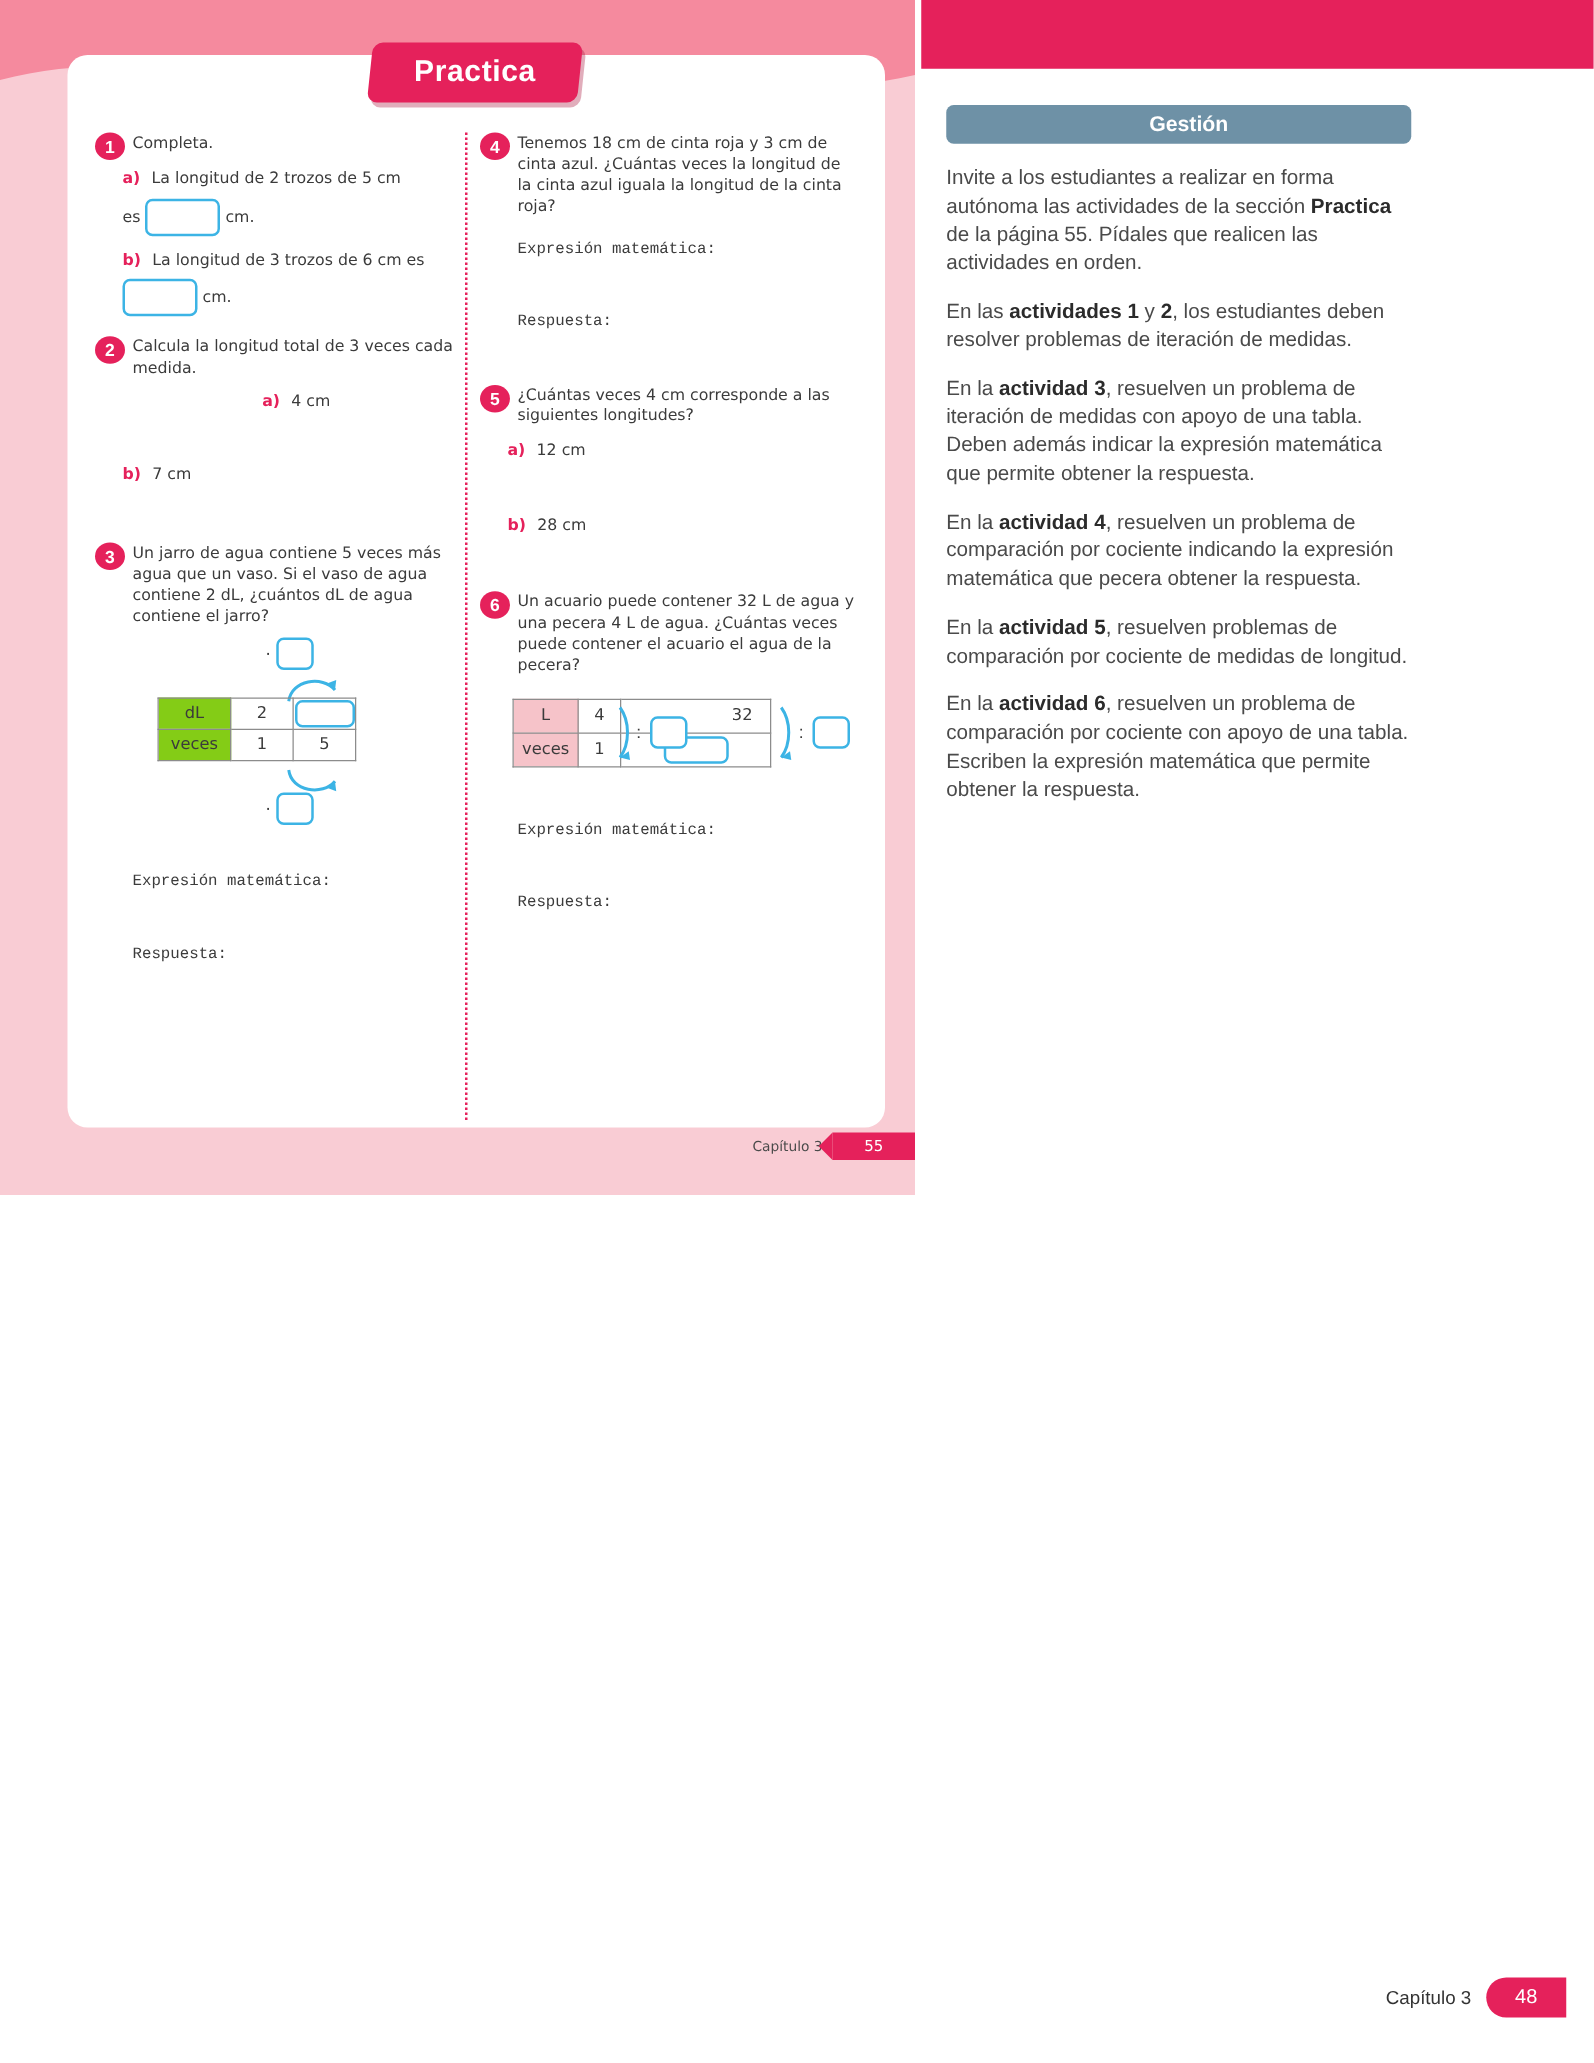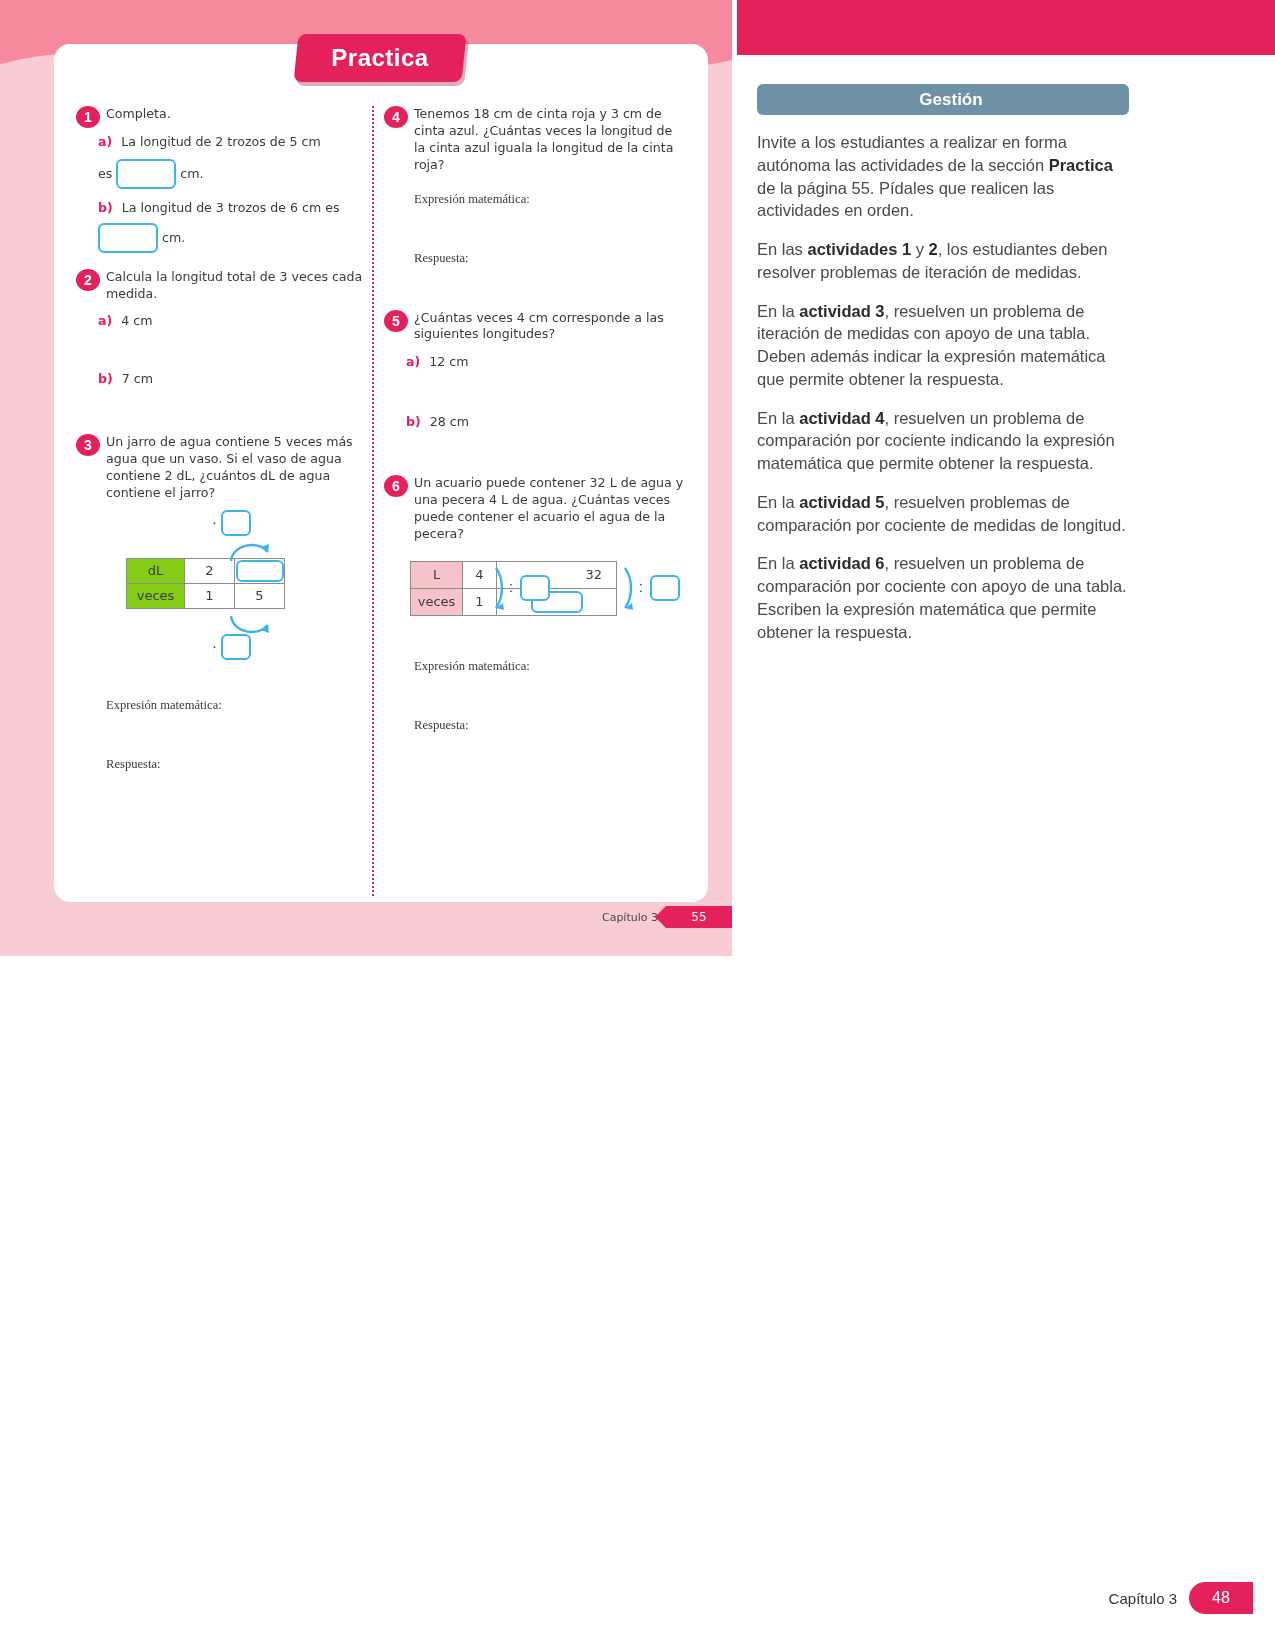--- a/index.html
+++ b/index.html
@@ -63,21 +63,21 @@
     font-size: 12.6px; line-height: 1.34; color: #3b3b3b;
     font-family: "DejaVu Sans", sans-serif;
   }
   .sub {
     margin-left: 22px; margin-top: 10px;
     font-size: 12.6px; line-height: 1.42; color: #3b3b3b;
     font-family: "DejaVu Sans", sans-serif;
   }
   .sub .lbl { color: #e5215b; font-weight: bold; margin-right: 5px; }
   .lead { margin-left: 30px; margin-top: 16px; font-size: 12.6px; color: #3b3b3b;
-          font-family: Liberation Serif, serif; }
+          font-family: Liberation Mono, monospace; }
 
   .answer-box {
     display: inline-block; vertical-align: middle;
     width: 60px; height: 30px;
     border: 2px solid #3cb4e5; border-radius: 6px; background: #fff;
   }
   .answer-box.sm { width: 30px; height: 26px; }
 
   
   .tbl3-wrap { margin-left: 30px; margin-top: 8px; position: relative; height: 130px; }
@@ -190,21 +190,21 @@
               <div style="margin-top:6px;">
                 <span class="answer-box"></span>
                 <span>cm.</span>
               </div>
             </div>
           </div>
 
           <div class="ex" style="margin-bottom:22px;">
             <div class="badge">2</div>
             <div class="ex-body">Calcula la longitud total de 3 veces cada medida.</div>
-            <div class="sub" style="margin-bottom:40px;">
+            <div class="sub" style="margin-bottom:40px;text-align:center;">
               <span class="lbl">a)</span>
               <span>4 cm</span>
             </div>
             <div class="sub">
               <span class="lbl">b)</span>
               <span>7 cm</span>
             </div>
           </div>
 
           <div class="ex" style="margin-top:46px;">
@@ -333,21 +333,21 @@
   </div>
 
   <div class="right-topbar"></div>
 
   <div class="right-col">
     <div class="gestion-head">Gestión</div>
     <div id="gestion-body">
         <div class="gest-p"><span>Invite a los estudiantes a realizar en forma autónoma las actividades de la sección </span><b>Practica</b><span> de la página 55. Pídales que realicen las actividades en orden.</span></div>
         <div class="gest-p"><span>En las </span><b>actividades 1</b><span> y </span><b>2</b><span>, los estudiantes deben resolver problemas de iteración de medidas.</span></div>
         <div class="gest-p"><span>En la </span><b>actividad 3</b><span>, resuelven un problema de iteración de medidas con apoyo de una tabla. Deben además indicar la expresión matemática que permite obtener la respuesta.</span></div>
-        <div class="gest-p"><span>En la </span><b>actividad 4</b><span>, resuelven un problema de comparación por cociente indicando la expresión matemática que permite obtener la respuesta.</span></div>
+        <div class="gest-p"><span>En la </span><b>actividad 4</b><span>, resuelven un problema de comparación por cociente indicando la expresión matemática que pecera obtener la respuesta.</span></div>
         <div class="gest-p"><span>En la </span><b>actividad 5</b><span>, resuelven problemas de comparación por cociente de medidas de longitud.</span></div>
         <div class="gest-p"><span>En la </span><b>actividad 6</b><span>, resuelven un problema de comparación por cociente con apoyo de una tabla. Escriben la expresión matemática que permite obtener la respuesta.</span></div>
       </div>
   </div>
 
   <div class="r-footer">
     <span class="cap">Capítulo 3</span>
     <span class="r-pagetag">48</span>
   </div>
 

